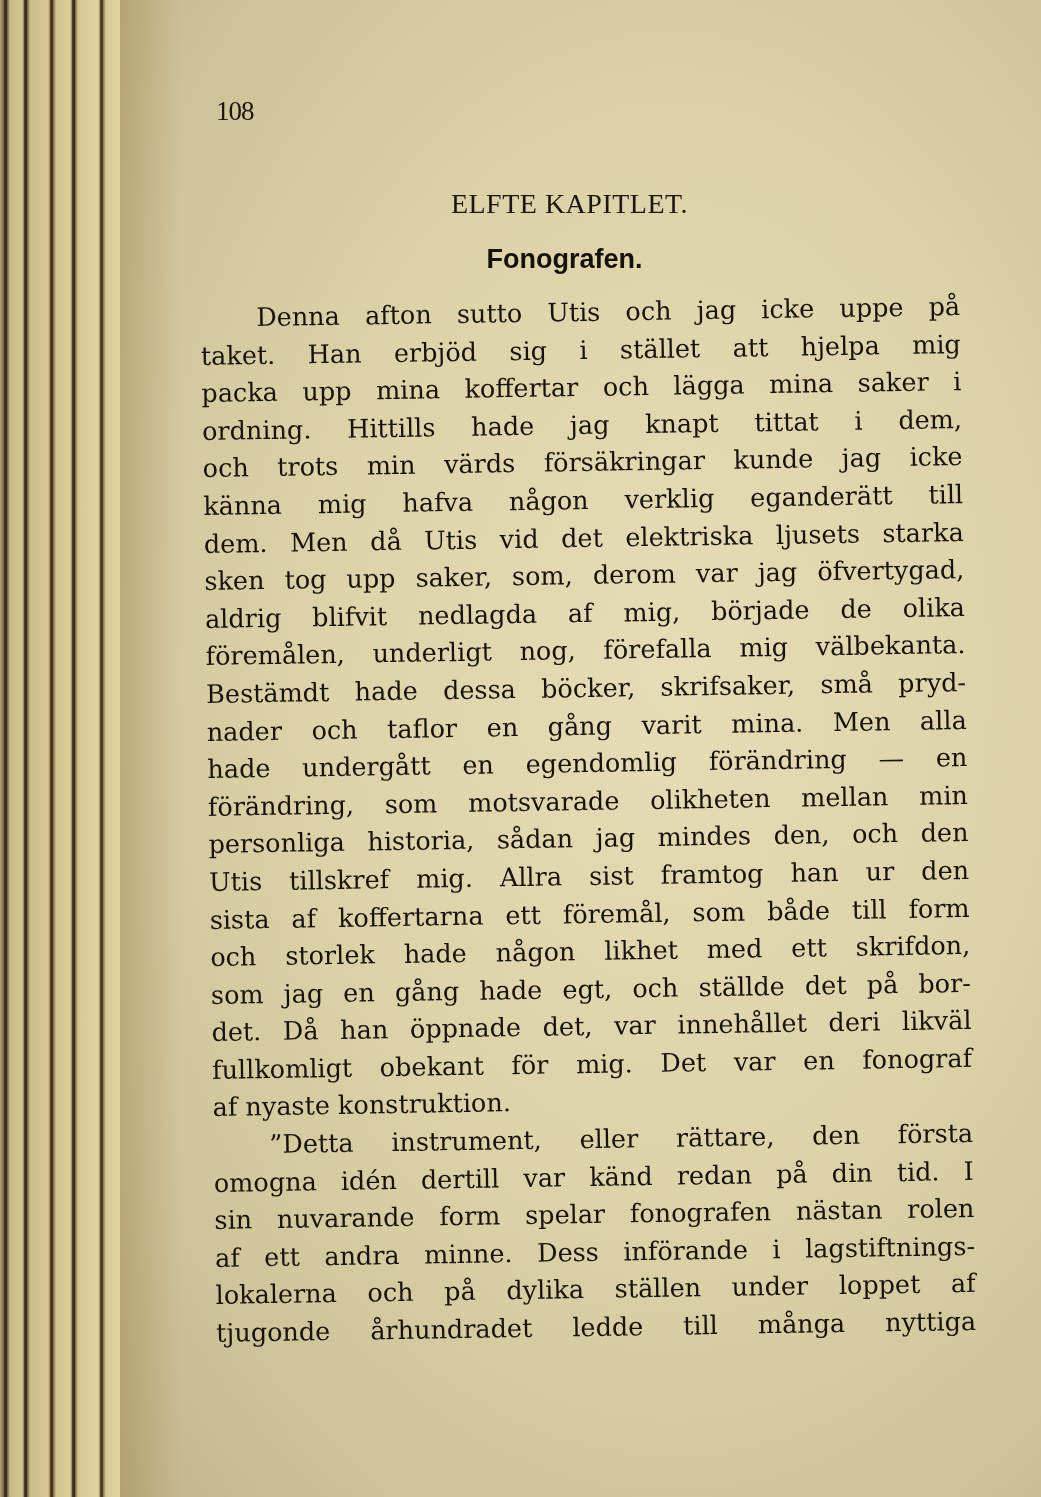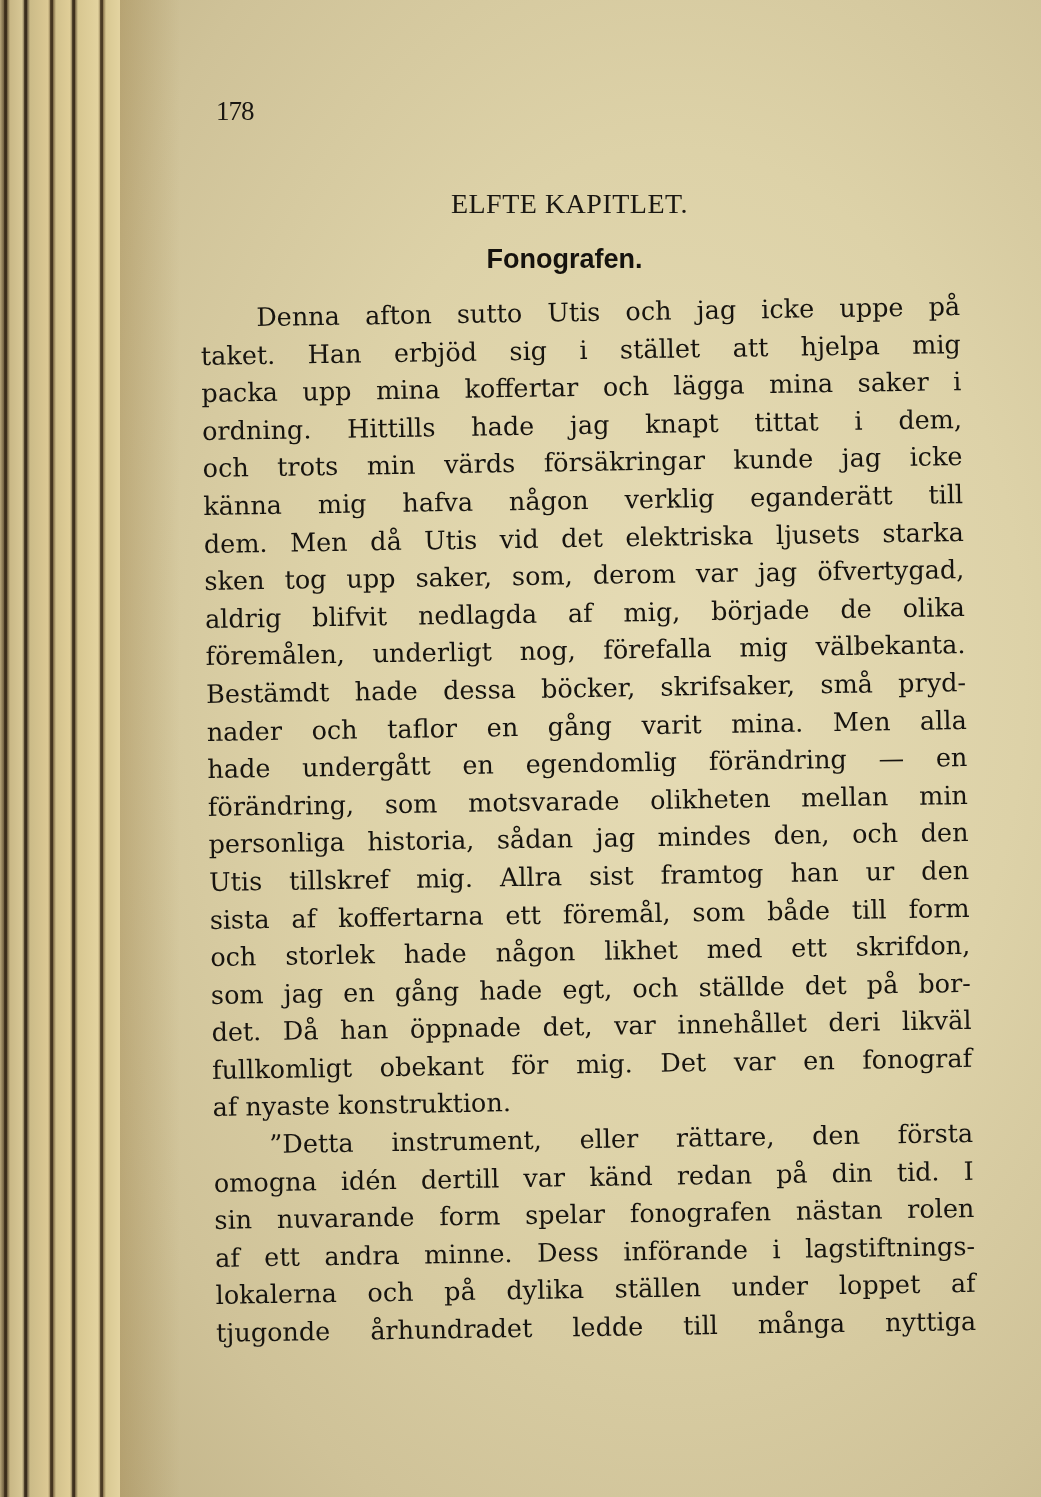--- a/index.html
+++ b/index.html
@@ -114,21 +114,21 @@
 
 <div class="page-stack">
   <div class="streak" style="left:4px"></div>
   <div class="streak" style="left:24px"></div>
   <div class="streak" style="left:50px"></div>
   <div class="streak" style="left:72px"></div>
   <div class="streak" style="left:100px"></div>
 </div>
 
 <div class="page">
-  <div class="page-number">178</div>
+  <div class="page-number">108</div>
   <div class="chapter-heading">ELFTE KAPITLET.</div>
   <div class="chapter-title">Fonografen.</div>
 
   <div class="body-text">
     <div class="paragraph">
       <div class="line indent">Denna afton sutto Utis och jag icke uppe på</div>
       <div class="line">taket. Han erbjöd sig i stället att hjelpa mig</div>
       <div class="line">packa upp mina koffertar och lägga mina saker i</div>
       <div class="line">ordning. Hittills hade jag knapt tittat i dem,</div>
       <div class="line">och trots min värds försäkringar kunde jag icke</div>

